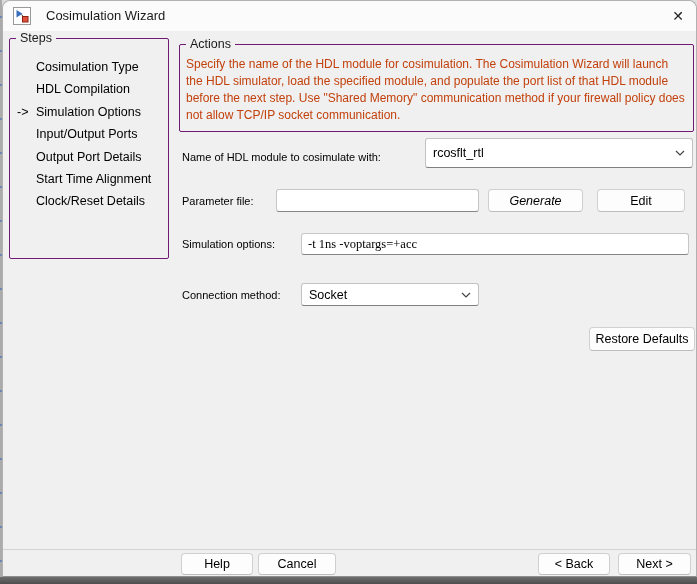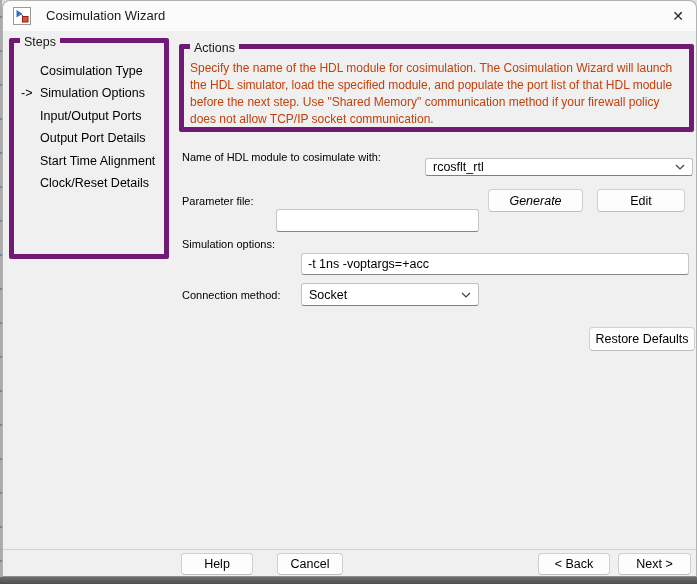--- a/index.html
+++ b/index.html
@@ -35,21 +35,21 @@
   .window-title {
     position:absolute; left:43px; top:0; height:30px; line-height:30px;
     font-size:13px; color:#1a1a1a; white-space:nowrap;
   }
   .close-btn {
     position:absolute; right:2px; top:1px; width:32px; height:28px;
     display:flex; align-items:center; justify-content:center;
     font-size:14px; color:#222; cursor:default;
   }
   
-  .groupbox { position:absolute; border:5px solid #701a75; border-radius:2px; }
+  .groupbox { position:absolute; border:1px solid #701a75; border-radius:2px; }
   .group-label {
     position:absolute; top:-8px; left:6px; background:#f0f0f0;
     padding:0 4px; font-size:12.5px; line-height:15px; color:#1a1a1a; white-space:nowrap;
   }
   #steps-group { left:6px; top:37px; width:160px; height:221px; }
   .steps-list { position:absolute; left:0; top:17px; right:0; }
   .step-item {
     position:relative; height:22.4px; line-height:22.4px;
     padding-left:26px; font-size:12.5px; white-space:nowrap; color:#000;
   }
@@ -60,22 +60,22 @@
     font-size:12px; line-height:17px; color:#c2410c;
   }
   
   .field-label {
     position:absolute; height:22px; line-height:22px;
     font-size:11px; color:#000; white-space:nowrap;
   }
   .txt {
     position:absolute; background:#fff;
     border:1px solid #c6c6c6; border-bottom-color:#868686;
-    border-radius:3px; font-family:Liberation Sans, sans-serif; font-size:12.5px;
-    padding:0 6px; color:#000; outline:none;margin-top:20px;
+    border-radius:3px; font-family:Liberation Serif, serif; font-size:12.5px;
+    padding:0 6px; color:#000; outline:none;
   }
   .combo {
     position:absolute; background:#fff;
     border:1px solid #c2c2c2; border-bottom-color:#7f7f7f;
     border-radius:3px; font-size:12.5px;
     display:flex; align-items:center; justify-content:space-between;
     padding:0 7px; cursor:default;
   }
   .combo .chevron { display:flex; align-items:center; }
   .btn {
@@ -113,38 +113,39 @@
     <span class="window-title">Cosimulation Wizard</span>
     <span class="close-btn">
         <span>✕</span>
       </span>
   </div>
 
   <div class="groupbox" id="steps-group">
     <span class="group-label">Steps</span>
     <div class="steps-list">
       <div class="step-item"><span>Cosimulation Type</span></div>
+      <div class="step-item"><span>HDL Compilation</span></div>
       <div class="step-item">
         <span class="step-marker">-&gt;</span>
         <span>Simulation Options</span>
       </div>
       <div class="step-item"><span>Input/Output Ports</span></div>
       <div class="step-item"><span>Output Port Details</span></div>
       <div class="step-item"><span>Start Time Alignment</span></div>
       <div class="step-item"><span>Clock/Reset Details</span></div>
     </div>
   </div>
 
   <div class="groupbox" id="actions-group">
     <span class="group-label">Actions</span>
     <div class="actions-desc">Specify the name of the HDL module for cosimulation. The Cosimulation Wizard will launch the HDL simulator, load the specified module, and populate the port list of that HDL module before the next step. Use "Shared Memory" communication method if your firewall policy does not allow  TCP/IP socket communication.</div>
   </div>
 
   <span class="field-label" style="left:179px; top:145px;">Name of HDL module to cosimulate with:</span>
-  <div class="combo" style="left:422px; top:157px; width:268px; height:18px;">
+  <div class="combo" style="left:422px; top:137px; width:268px; height:30px;">
     <span>rcosflt_rtl</span>
     <span class="chevron">
       <svg width="10" height="6" viewBox="0 0 10 6">
           <path d="M1,1 L5,5 L9,1" stroke="#444" stroke-width="1.2" fill="none"></path>
         </svg>
     </span>
   </div>
 
   <span class="field-label" style="left:179px; top:189px;">Parameter file:</span>
   <input class="txt" style="left: 273px; top: 188px; width: 203px; height: 23px;" value="">
@@ -162,17 +163,17 @@
           <path d="M1,1 L5,5 L9,1" stroke="#444" stroke-width="1.2" fill="none"></path>
         </svg>
     </span>
   </div>
 
   <button class="btn" style="left:586px; top:326px; width:106px; height:24px;">Restore Defaults</button>
 
 
   <div class="footer-sep"></div>
   <button class="btn" style="left:178px; top:552px; width:72px; height:22px;">Help</button>
-  <button class="btn" style="left:274px; top:552px; width:66px; height:22px;">Cancel</button>
+  <button class="btn" style="left:255px; top:552px; width:78px; height:22px;">Cancel</button>
   <button class="btn" style="left:535px; top:552px; width:72px; height:22px;">&lt; Back</button>
   <button class="btn" style="left:615px; top:552px; width:73px; height:22px;">Next &gt;</button>
 
 </div>
 
 </body></html>

